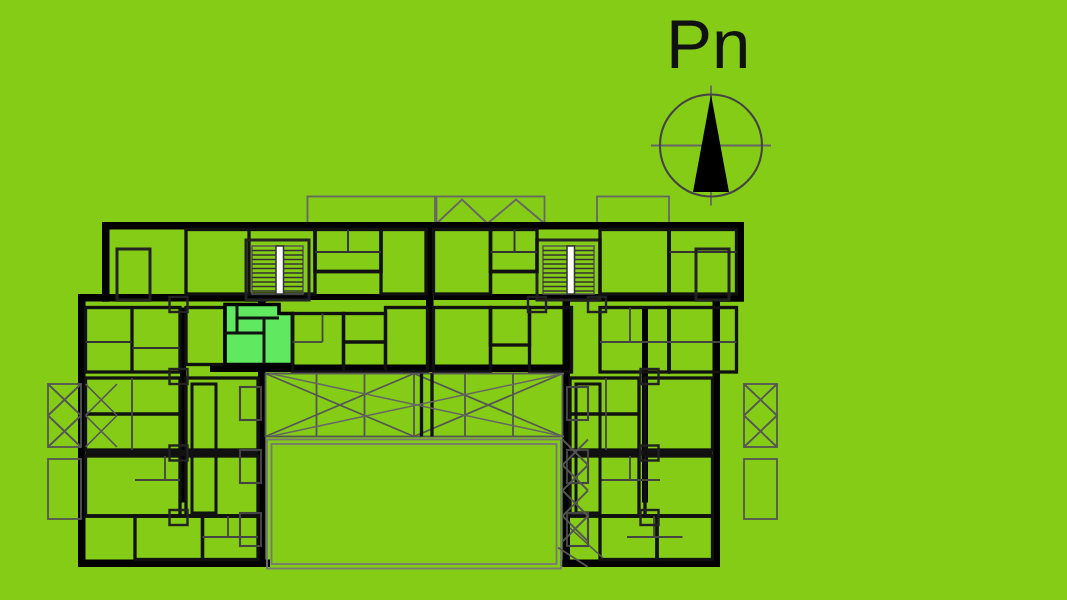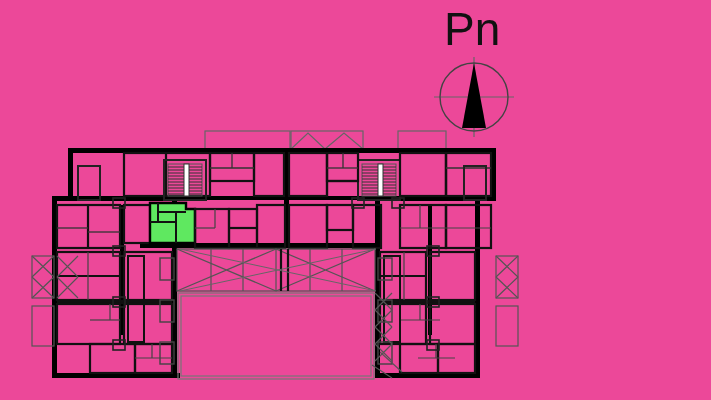--- a/index.html
+++ b/index.html
@@ -12,21 +12,21 @@
     width: 711px;
     height: 400px;
     overflow: hidden;
     font-family: "Liberation Sans", sans-serif;
     position: relative;
   }
   #plan-root {
     position: relative;
     width: 711px;
     height: 400px;
-    background: #ec4899;
+    background: #84cc16;
   }
   #plan-svg {
     position: absolute;
     left: 0;
     top: 0;
     width: 711px;
     height: 400px;
     display: block;
   }
   .compass-label {

